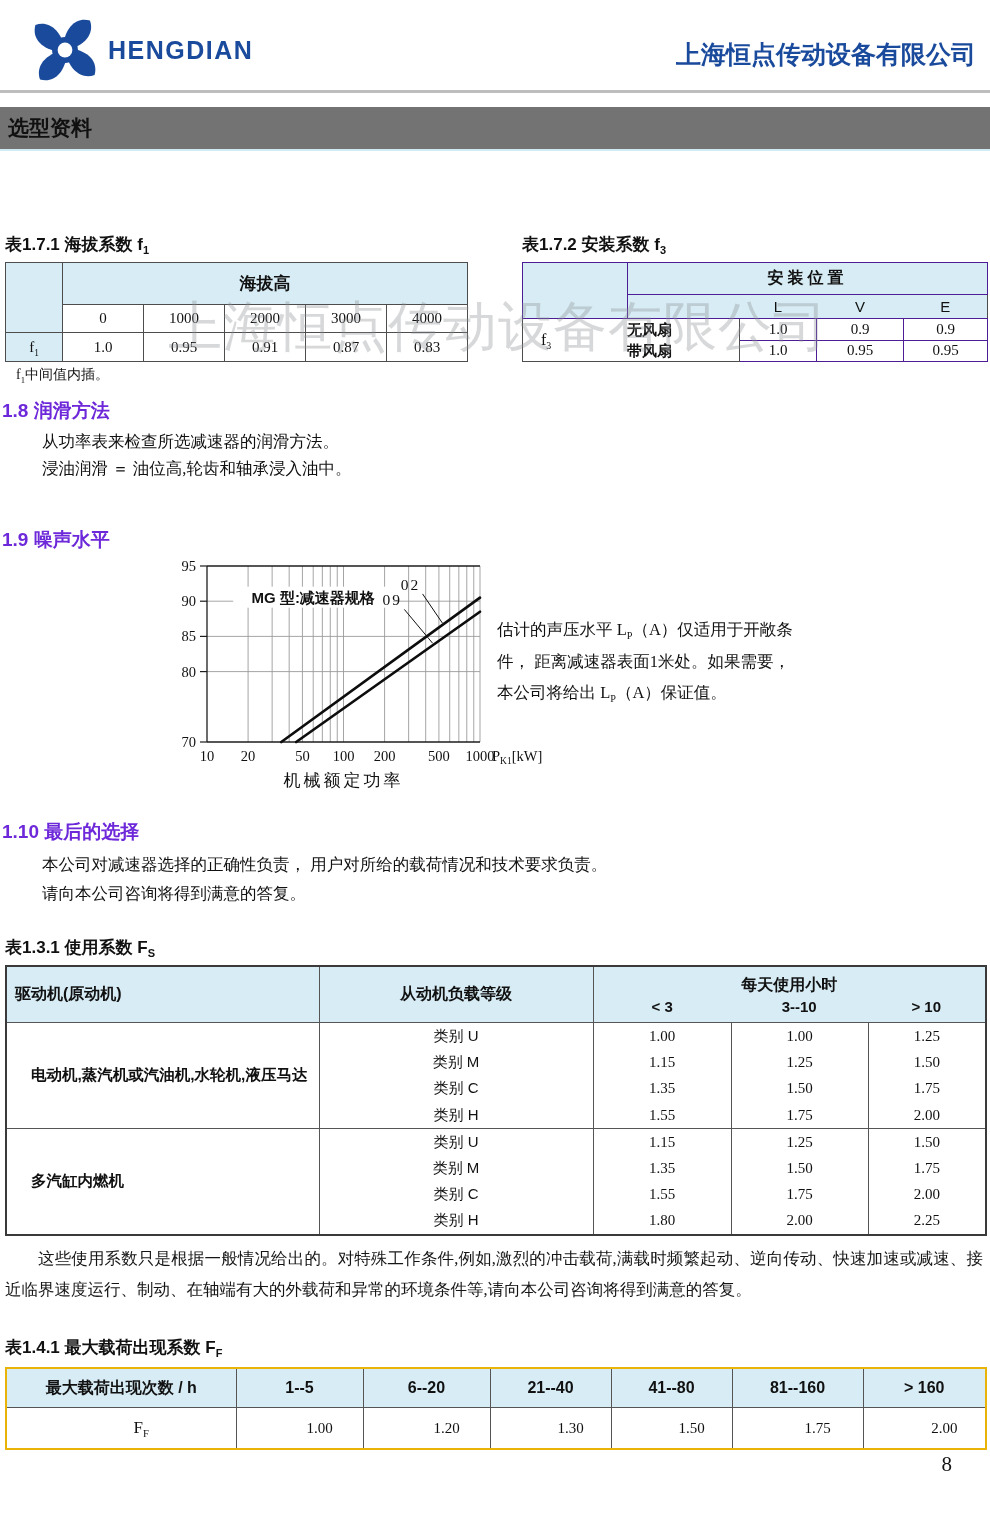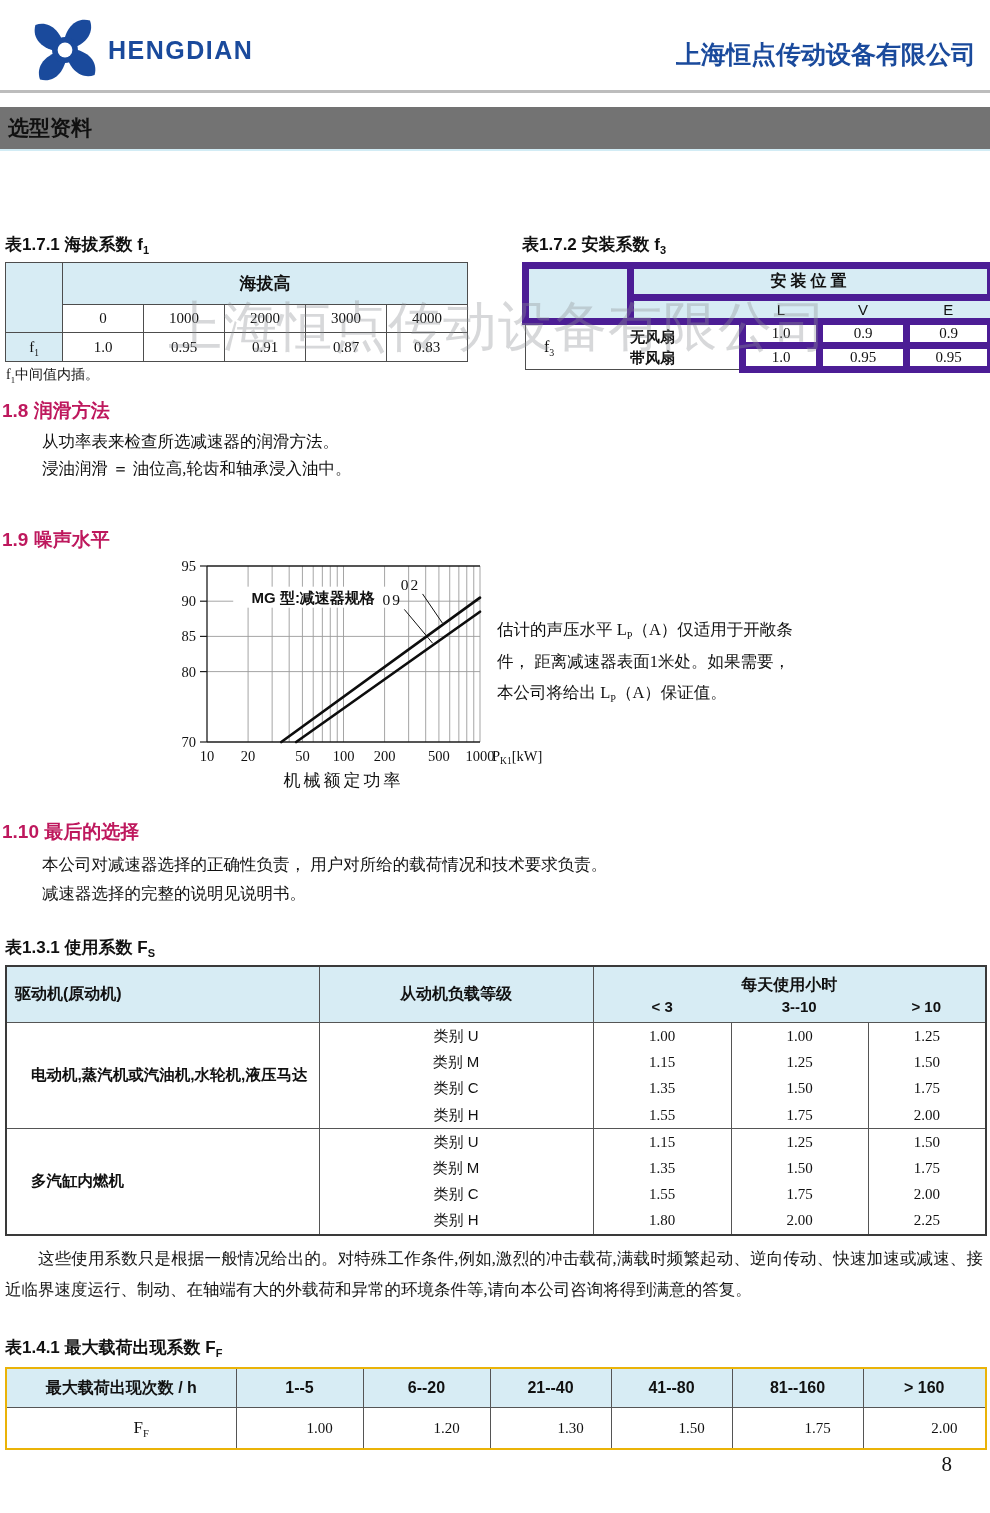--- a/index.html
+++ b/index.html
@@ -16,43 +16,43 @@
   .banner span{display:inline-block;margin-left:8px;font-size:21px;font-weight:bold;
                line-height:42px;color:#101010;}
   .watermark{position:absolute;left:168px;top:291px;font-size:54px;letter-spacing:1px;
              font-family:"Liberation Serif",serif;color:#8f9296;opacity:.35;z-index:30;
              pointer-events:none;white-space:nowrap;}
   
   .cap{position:absolute;font-size:17px;font-weight:bold;color:#111;}
   .cap sub{font-size:11px;}
   .cap171{left:5px;top:233px;} .cap172{left:522px;top:233px;}
   .cap131{left:5px;top:936px;} .cap141{left:5px;top:1336px;}
-  .shead{position:absolute;font-size:19px;font-weight:bold;color:#be185d;}
+  .shead{position:absolute;font-size:19px;font-weight:bold;color:#6d28d9;}
   .h18{left:2px;top:398px;} .h19{left:2px;top:527px;} .h110{left:2px;top:819px;}
   .serifp{position:absolute;font-family:"Liberation Serif",serif;font-size:16.5px;color:#111;}
   .s18lines{left:42px;top:428px;line-height:27px;}
   .s110lines{left:42px;top:850px;line-height:29px;}
   .sidenote{left:497px;top:614px;width:488px;line-height:31.5px;}
-  .note171{position:absolute;left:6px;top:366px;font-family:"Liberation Serif",serif;font-size:14px;}
+  .note171{position:absolute;left:16px;top:366px;font-family:"Liberation Serif",serif;font-size:14px;}
   .note131{position:absolute;left:5px;top:1243px;width:978px;font-family:"Liberation Serif",serif;
            font-size:16.5px;line-height:31px;text-indent:2em;text-align:justify;}
   .pagenum{position:absolute;right:38px;top:1452px;font-size:21px;font-family:"Liberation Serif",serif;}
   sub{font-size:.62em;line-height:0;}
   
   table.dtab{position:absolute;border-collapse:collapse;table-layout:fixed;font-size:15px;color:#111;}
   .dtab td,.dtab th{padding:0;text-align:center;vertical-align:middle;}
   .num{font-family:"Liberation Serif",serif;font-size:15px;}
   .hb{background:#d7ecf4;}
   
   .t171{left:5px;top:262px;width:462px;border:1px solid #4d4d4d;}
   .t171 td{border:1px solid #4d4d4d;}
   .t171 .ghead{font-weight:bold;font-size:17px;}
   
   .t172{left:522px;top:262px;width:465px;border:1px solid #4d4d4d;}
-  .t172 td{border:7px solid #4c1d95;}
+  .t172 td{border:1px solid #4c1d95;}
   .t172 td.nv{border-left:none;border-right:none;}
   .t172 .ghead{font-weight:bold;font-size:16px;letter-spacing:4px;}
   .t172 .fancell{position:relative;border:1px solid #4d4d4d;}
   .t172 .f3label{position:absolute;left:18px;top:50%;transform:translateY(-50%);
                  font-family:"Liberation Serif",serif;font-size:16px;}
   .t172 .fans{margin-left:104px;text-align:left;}
   .t172 .fans div{line-height:21px;font-weight:bold;font-size:15px;}
   
   .t131{left:5px;top:965px;width:980px;border:2px solid #3a3a3a;}
   .t131 th{background:#d7ecf4;border-right:1px solid #555;border-bottom:1px solid #555;
@@ -236,21 +236,21 @@
     </svg>
   <div class="serifp sidenote">
     <div>估计的声压水平 L<sub>P</sub>（A）仅适用于开敞条</div>
     <div>件， 距离减速器表面1米处。如果需要，</div>
     <div>本公司将给出 L<sub>P</sub>（A）保证值。</div>
   </div>
 
   <div class="shead h110">1.10 最后的选择</div>
   <div class="serifp s110lines">
     <div>本公司对减速器选择的正确性负责， 用户对所给的载荷情况和技术要求负责。</div>
-    <div>减速器选择的完整的说明见说明书。</div>
+    <div>请向本公司咨询将得到满意的答复。</div>
   </div>
 
   <div class="cap cap131">表1.3.1 使用系数 F<sub>S</sub></div>
   <table class="dtab t131">
     <colgroup>
         <col style="width:313px">
         <col style="width:274px">
         <col style="width:138px">
         <col style="width:137px">
         <col style="width:118px">

